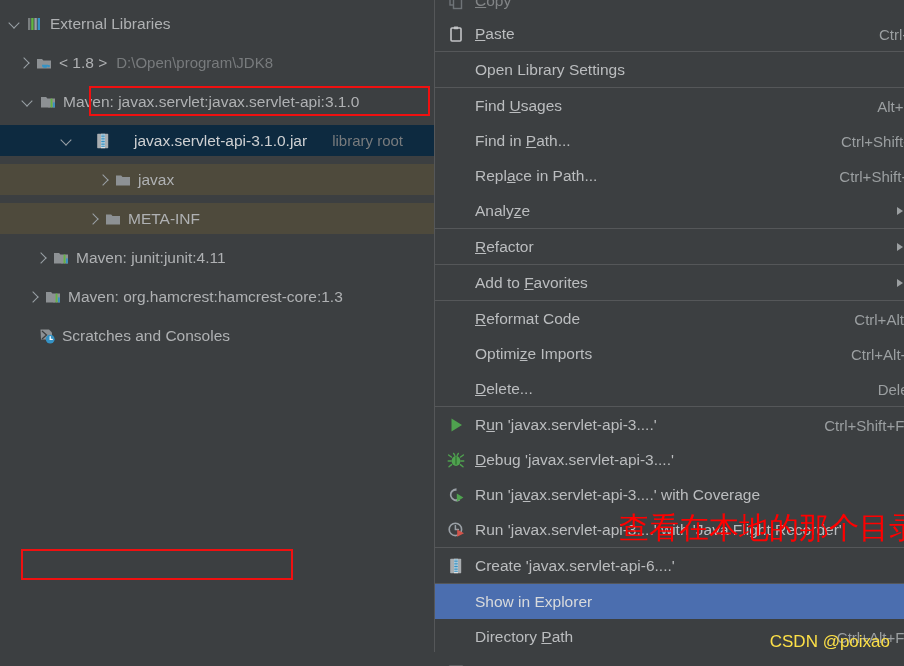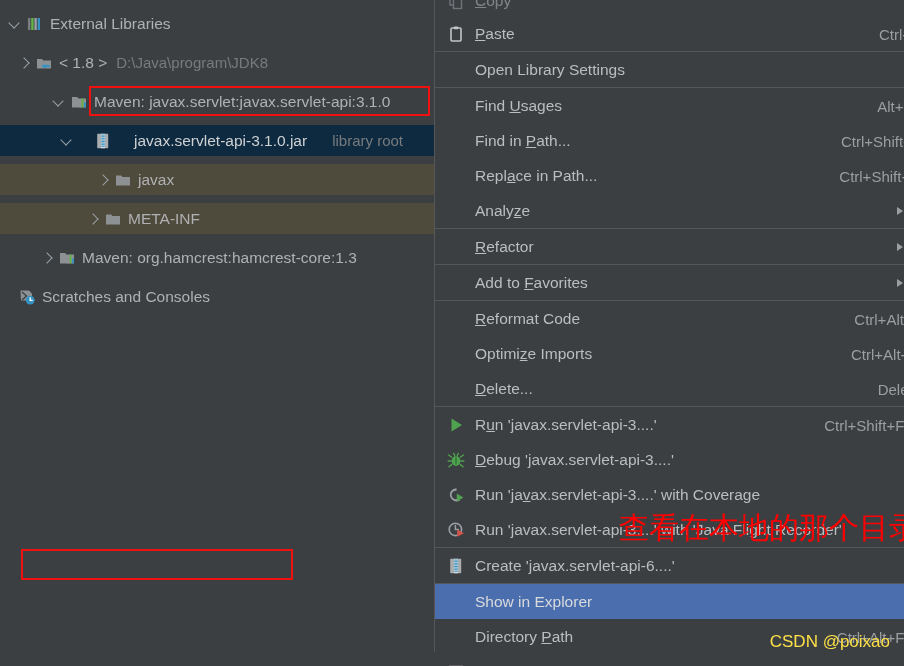--- a/index.html
+++ b/index.html
@@ -107,23 +107,23 @@
         <span class="tlabel">External Libraries</span>
       </div>
       <div class="trow" style="padding-left: 17px;">
         <span class="arrow "></span>
         <span class="ico"><svg width="18" height="18" viewBox="0 0 18 18" xmlns="http://www.w3.org/2000/svg">
             <path d="M2 5 h5 l1.4 1.6 H16 v8 H2 Z" fill="#8D9194"></path>
             <path d="M7 11.5 c0 1.4 1.4 2.3 3 2.3 s3-0.9 3-2.3 v-0.8 H7 Z" fill="#3592C4"></path>
             <path d="M13 11 h0.9 a1.1 1.1 0 0 1 0 2.2 H13 Z" fill="#3592C4"></path>
           </svg></span>
         <span class="tlabel">&lt; 1.8 &gt;</span>
-        <span class="tsuffix">D:\Java\program\JDK8</span>
-      </div>
-      <div class="trow" style="padding-left: 52px;">
+        <span class="tsuffix">D:\Open\program\JDK8</span>
+      </div>
+      <div class="trow" style="padding-left: 21px;">
         <span class="arrow down"></span>
         <span class="ico"><svg width="18" height="18" viewBox="0 0 18 18" xmlns="http://www.w3.org/2000/svg">
             <path d="M2 4 h5.1 l1.3 1.5 H16 v9 H2 Z" fill="#8D9194"></path>
             <rect x="9.2" y="8.2" width="1.8" height="6.2" fill="#8D9194"></rect>
             <rect x="11.6" y="5.6" width="1.8" height="8.8" fill="#62B543"></rect>
             <rect x="14" y="9.4" width="1.8" height="5" fill="#3592C4"></rect>
           </svg></span>
         <span class="tlabel">Maven: javax.servlet:javax.servlet-api:3.1.0</span>
       </div>
       <div class="trow selected" style="padding-left: 60px;">
@@ -152,31 +152,41 @@
           </svg></span>
         <span class="tlabel">javax</span>
       </div>
       <div class="trow childsel" style="padding-left: 86px; align-items: center;">
         <span class="arrow "></span>
         <span class="ico"><svg width="18" height="18" viewBox="0 0 18 18" xmlns="http://www.w3.org/2000/svg">
             <path d="M2 4.5 h5.2 l1.3 1.5 H16 v8.5 H2 Z" fill="#8D9194"></path>
           </svg></span>
         <span class="tlabel">META-INF</span>
       </div>
-      <div class="trow" style="padding-left: 40px;">
+      <div class="trow" style="padding-left: 34px;">
         <span class="arrow "></span>
         <span class="ico"><svg width="18" height="18" viewBox="0 0 18 18" xmlns="http://www.w3.org/2000/svg">
             <path d="M2 4 h5.1 l1.3 1.5 H16 v9 H2 Z" fill="#8D9194"></path>
             <rect x="9.2" y="8.2" width="1.8" height="6.2" fill="#8D9194"></rect>
             <rect x="11.6" y="5.6" width="1.8" height="8.8" fill="#62B543"></rect>
             <rect x="14" y="9.4" width="1.8" height="5" fill="#3592C4"></rect>
           </svg></span>
+        <span class="tlabel">Maven: junit:junit:4.11</span>
+      </div>
+      <div class="trow" style="padding-left: 26px;">
+        <span class="arrow "></span>
+        <span class="ico"><svg width="18" height="18" viewBox="0 0 18 18" xmlns="http://www.w3.org/2000/svg">
+            <path d="M2 4 h5.1 l1.3 1.5 H16 v9 H2 Z" fill="#8D9194"></path>
+            <rect x="9.2" y="8.2" width="1.8" height="6.2" fill="#8D9194"></rect>
+            <rect x="11.6" y="5.6" width="1.8" height="8.8" fill="#62B543"></rect>
+            <rect x="14" y="9.4" width="1.8" height="5" fill="#3592C4"></rect>
+          </svg></span>
         <span class="tlabel">Maven: org.hamcrest:hamcrest-core:1.3</span>
       </div>
-      <div class="trow" style="padding-left: 0;">
+      <div class="trow" style="padding-left: 20px;">
         <span class="arrow blank"></span>
         <span class="ico"><svg width="18" height="18" viewBox="0 0 18 18" xmlns="http://www.w3.org/2000/svg">
             <path d="M2.5 2.5 h8.5 l3 3 v7 h-11 Z" fill="#8D9194"></path>
             <path d="M4 4 L8.5 8 L4 12" stroke="#3C3F41" stroke-width="1.3" fill="none"></path>
             <circle cx="12.2" cy="12.2" r="4.4" fill="#3592C4"></circle>
             <path d="M12.2 9.6 v2.7 h2.1" stroke="#fff" stroke-width="1.3" fill="none" stroke-linecap="round"></path>
           </svg></span>
         <span class="tlabel">Scratches and Consoles</span>
       </div>
     </div>

